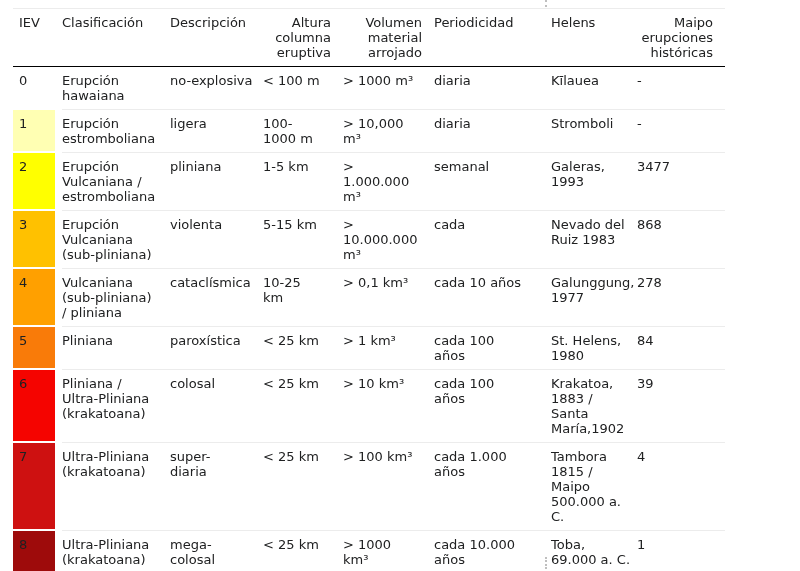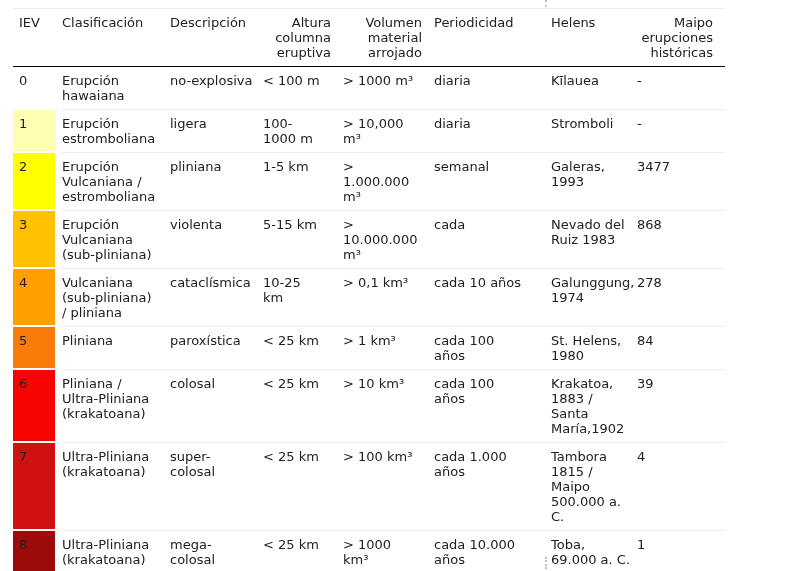--- a/index.html
+++ b/index.html
@@ -153,21 +153,21 @@
           <td class="iev-col" style="background: rgb(255, 160, 0);">4</td>
           <td>Vulcaniana
 (sub-pliniana)
 / pliniana</td>
           <td>cataclísmica</td>
           <td>10-25
 km</td>
           <td>&gt; 0,1 km³</td>
           <td>cada 10 años</td>
           <td>Galunggung,
-1974</td>
+1977</td>
           <td>278</td>
         </tr>
         <tr>
           <td class="iev-col" style="background: rgb(249, 123, 9);">5</td>
           <td>Pliniana</td>
           <td>paroxística</td>
           <td>&lt; 25 km</td>
           <td>&gt; 1 km³</td>
           <td>cada 100
 años</td>
@@ -189,21 +189,21 @@
 1883 /
 Santa
 María,1902</td>
           <td>39</td>
         </tr>
         <tr>
           <td class="iev-col" style="background: rgb(206, 17, 17);">7</td>
           <td>Ultra-Pliniana
 (krakatoana)</td>
           <td>super-
-colosal</td>
+diaria</td>
           <td>&lt; 25 km</td>
           <td>&gt; 100 km³</td>
           <td>cada 1.000
 años</td>
           <td>Tambora
 1815 /
 Maipo
 500.000 a.
 C.</td>
           <td>4</td>

